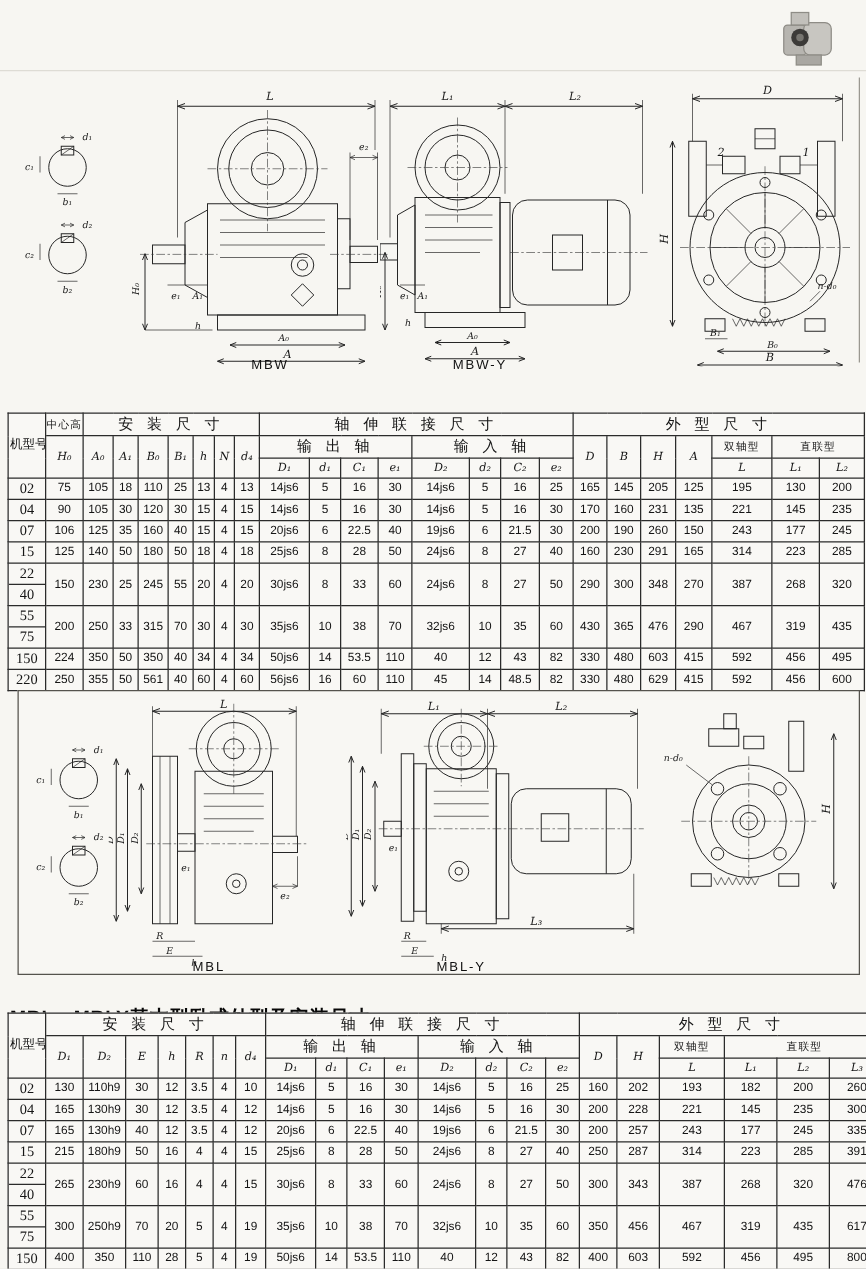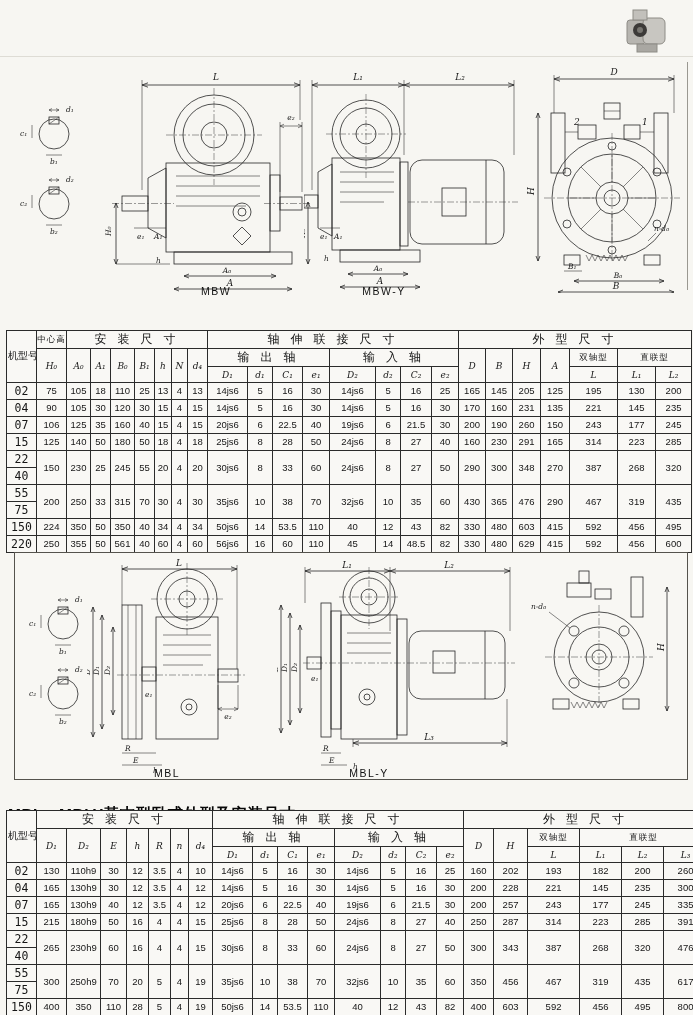--- a/index.html
+++ b/index.html
@@ -13,21 +13,21 @@
             background:#f9f8f5;}
   table.dim th,table.dim td{border:1px solid #2b2b2b;padding:0;text-align:center;vertical-align:middle;
             overflow:hidden;white-space:nowrap;}
   table.dim th{font-style:italic;font-family:"DejaVu Serif",serif;font-weight:normal;font-size:9px;height:15px;}
   table.dim th.cn{font-style:normal;font-family:Liberation Serif, serif;font-size:12px;letter-spacing:4px;}
   table.dim th.cn2{font-style:normal;font-family:"Liberation Sans",sans-serif;font-size:8.5px;letter-spacing:1px;}
   table.dim th.vert{font-style:normal;font-family:"Liberation Sans",sans-serif;font-size:10px;
             word-break:break-all;line-height:1.25;padding:0 1px;letter-spacing:0;}
   table.dim td{font-size:9.5px;height:16px;line-height:16px;}
   table.dim td.model{font-size:11.5px;font-family:"DejaVu Sans Mono",monospace;}
-  td.model div{height:16px;line-height:16px;}
+  td.model div{height:16px;line-height:16px;font-family:Liberation Serif, serif;}
   tr.dbl td{height:32px;}
   td.model div.sep{border-bottom:1px solid #2b2b2b;}
   
   #panel1{position:absolute;left:4px;top:58px;width:684px;height:238px;}
   #panel1 .edge{position:absolute;right:0;top:4px;width:1px;height:228px;background:#9a9891;}
   #panel2{position:absolute;left:14px;top:552px;width:672px;height:226px;border:1px solid #55534d;background:#f8f7f3;}
   svg{display:block;}
   svg .ln{stroke:#262626;stroke-width:.8;fill:none;}
   svg .th{stroke:#262626;stroke-width:.55;fill:none;}
   svg .cl{stroke:#3a3a3a;stroke-width:.5;fill:none;stroke-dasharray:7 2 2 2;}

